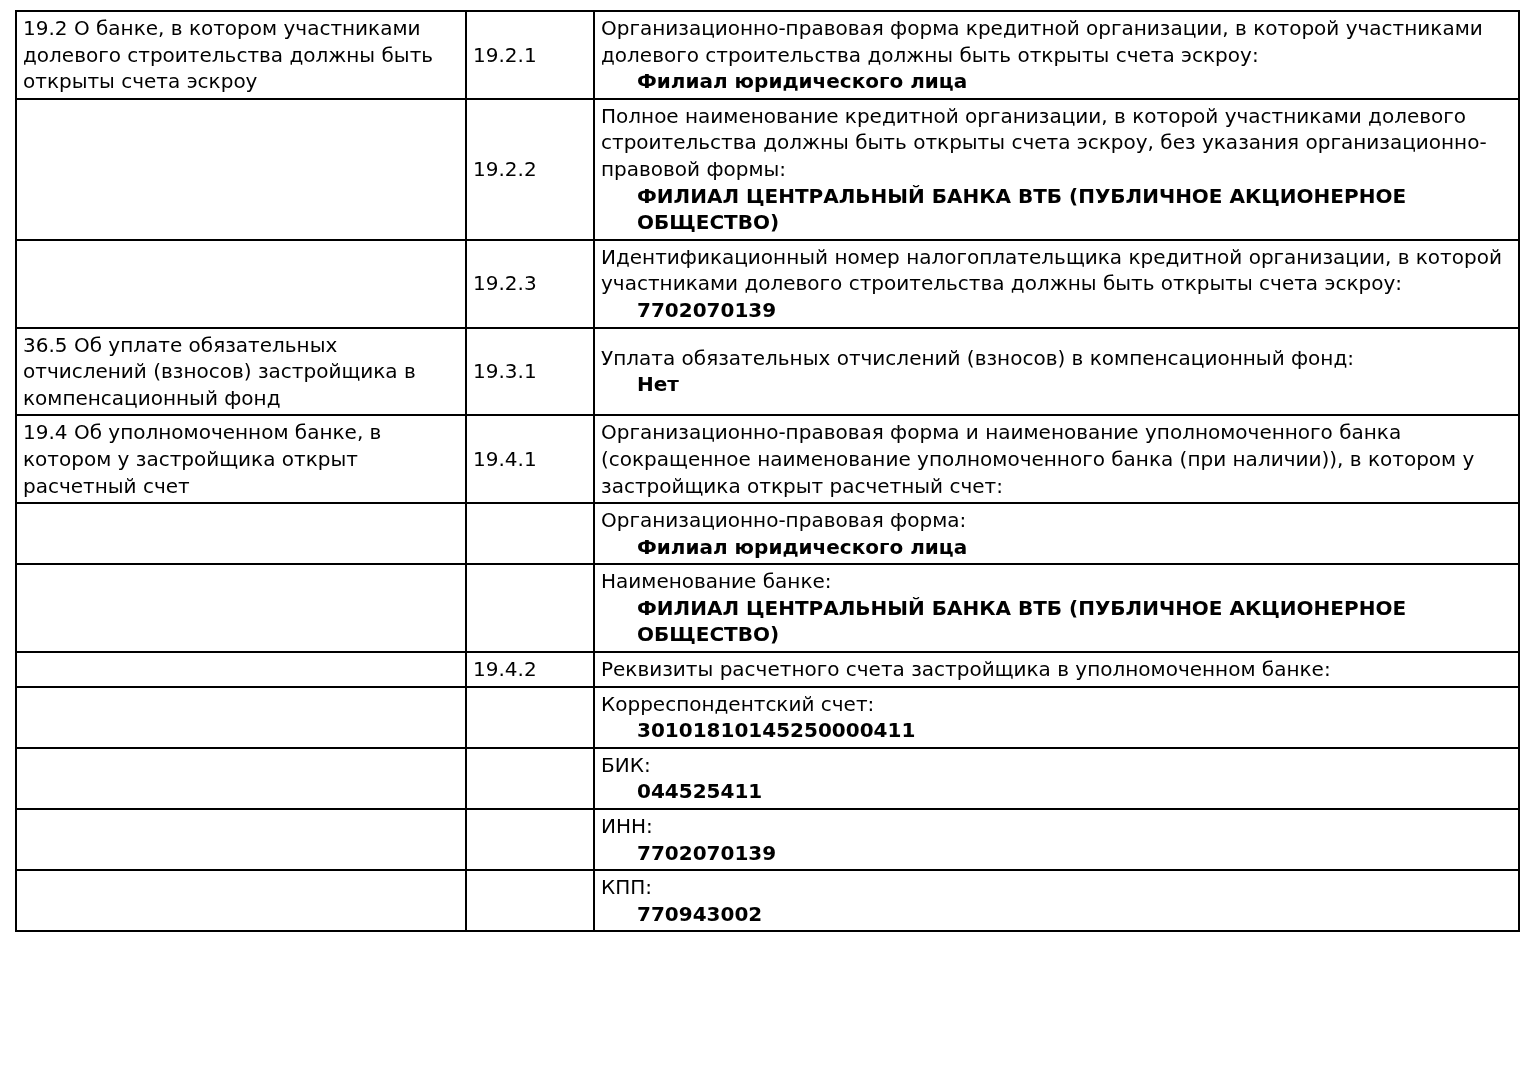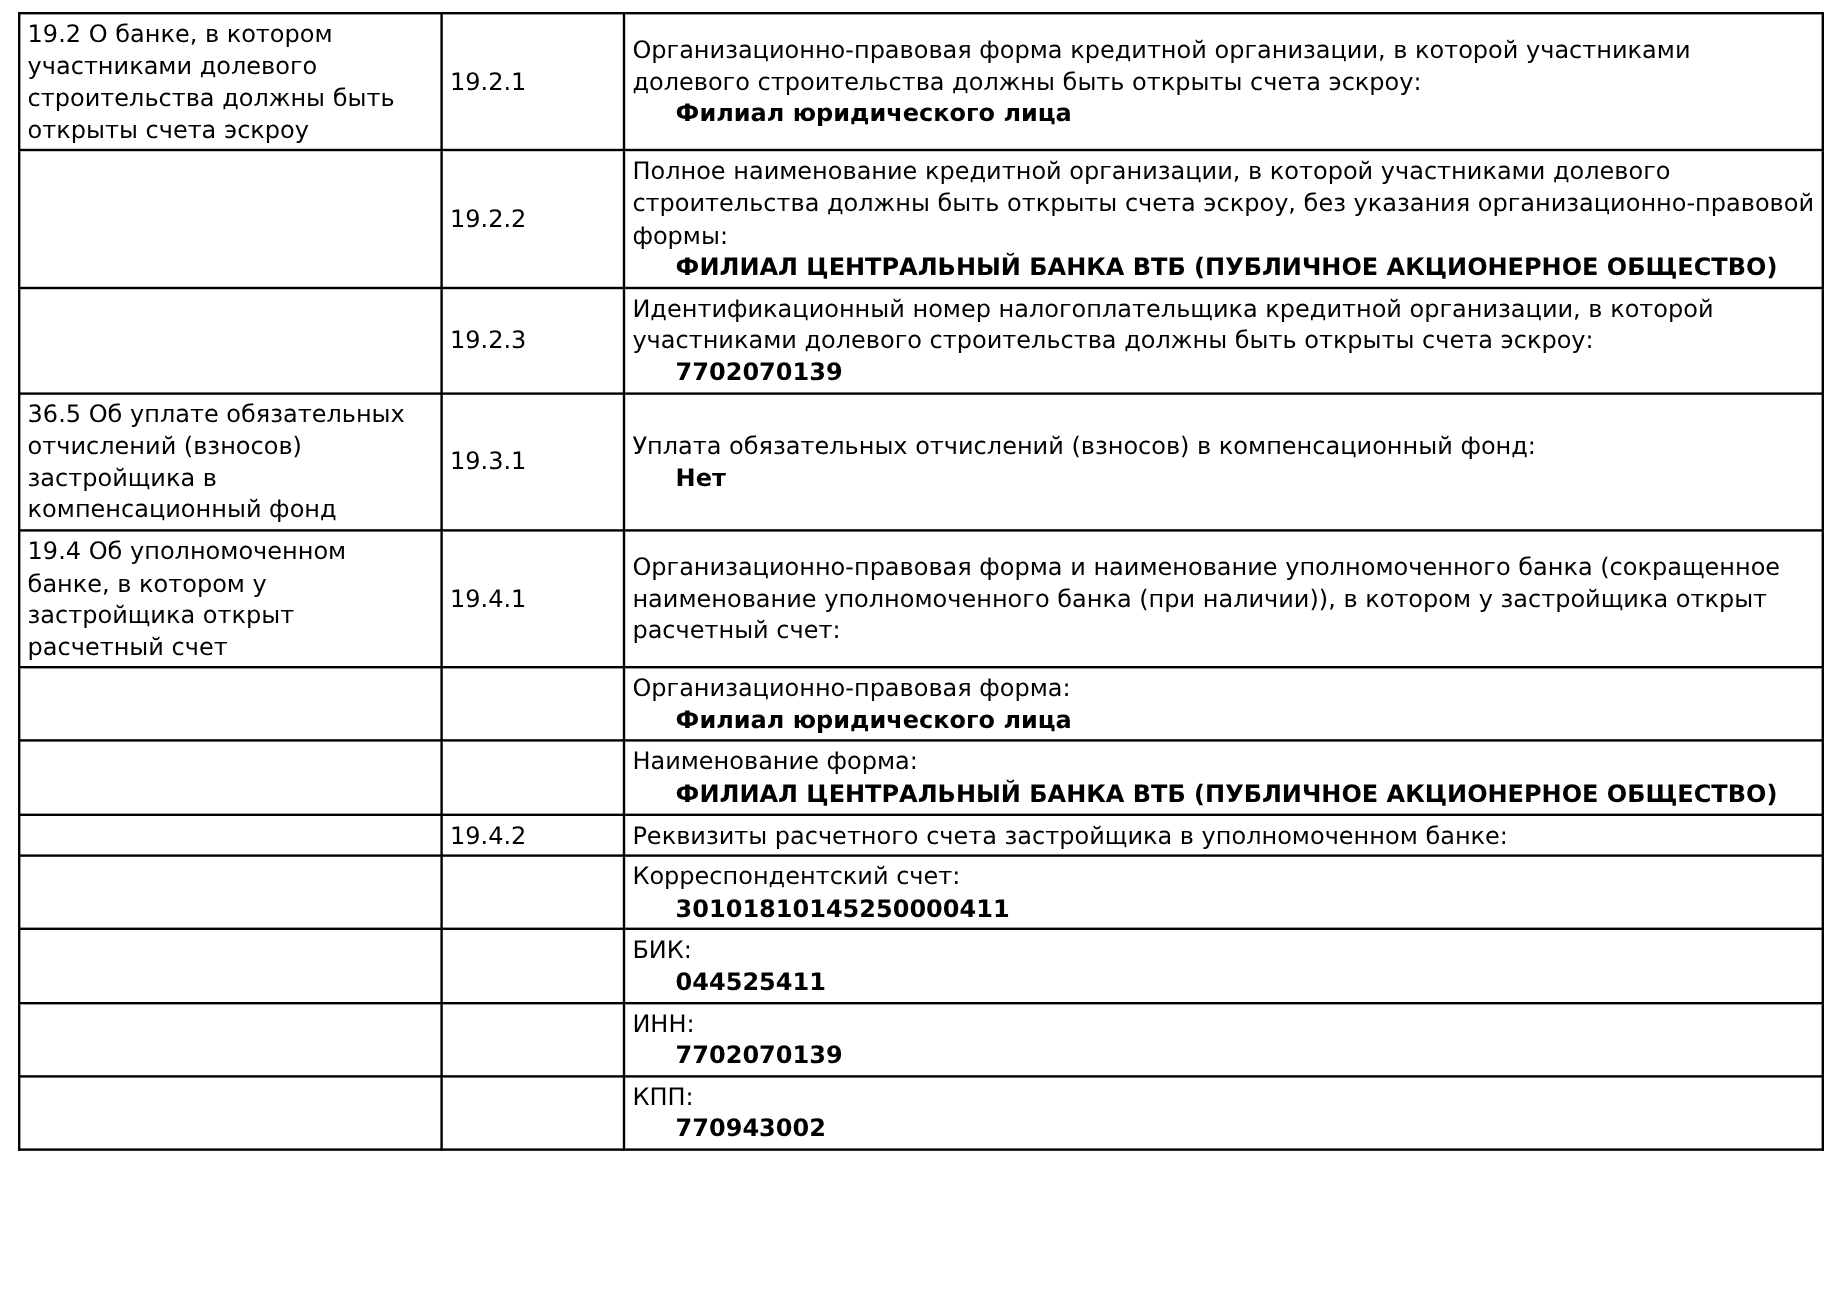--- a/index.html
+++ b/index.html
@@ -22,22 +22,22 @@
     table-layout: fixed;
     width: 1505px;
   }
   table.decl td {
     border: 2px solid #000000;
     vertical-align: middle;
     padding: 3px 6px 3px 6px;
     line-height: 1.33;
     word-wrap: break-word;
   }
-  td.col-section { width: 352px; padding-left: 5px; padding-right: 4px; border-radius: 26px; }
-  td.col-number  { width: 152px; }
+  td.col-section { width: 450px; padding-left: 5px; padding-right: 4px; border-radius: 26px; }
+  td.col-number  { width: 128px; }
   td.col-content { width: auto; border-radius: 25px; }
   .field-label { font-weight: normal; }
   .field-value { font-weight: bold; margin-left: 36px; }
 </style>
 </head>
 <body>
 
 <table class="decl">
   <tbody>
 
@@ -92,21 +92,21 @@
       <td class="col-content">
         <div class="field-label">Организационно-правовая форма:</div>
         <div class="field-value">Филиал юридического лица</div>
       </td>
     </tr>
 
     <tr>
       <td class="col-section"><span></span></td>
       <td class="col-number"><span></span></td>
       <td class="col-content">
-        <div class="field-label">Наименование форма:</div>
+        <div class="field-label">Наименование банке:</div>
         <div class="field-value">ФИЛИАЛ ЦЕНТРАЛЬНЫЙ БАНКА ВТБ (ПУБЛИЧНОЕ АКЦИОНЕРНОЕ ОБЩЕСТВО)</div>
       </td>
     </tr>
 
     <tr>
       <td class="col-section"><span></span></td>
       <td class="col-number"><span>19.4.2</span></td>
       <td class="col-content">
         <div class="field-label">Реквизиты расчетного счета застройщика в уполномоченном банке:</div>
         <div class="field-value"></div>

